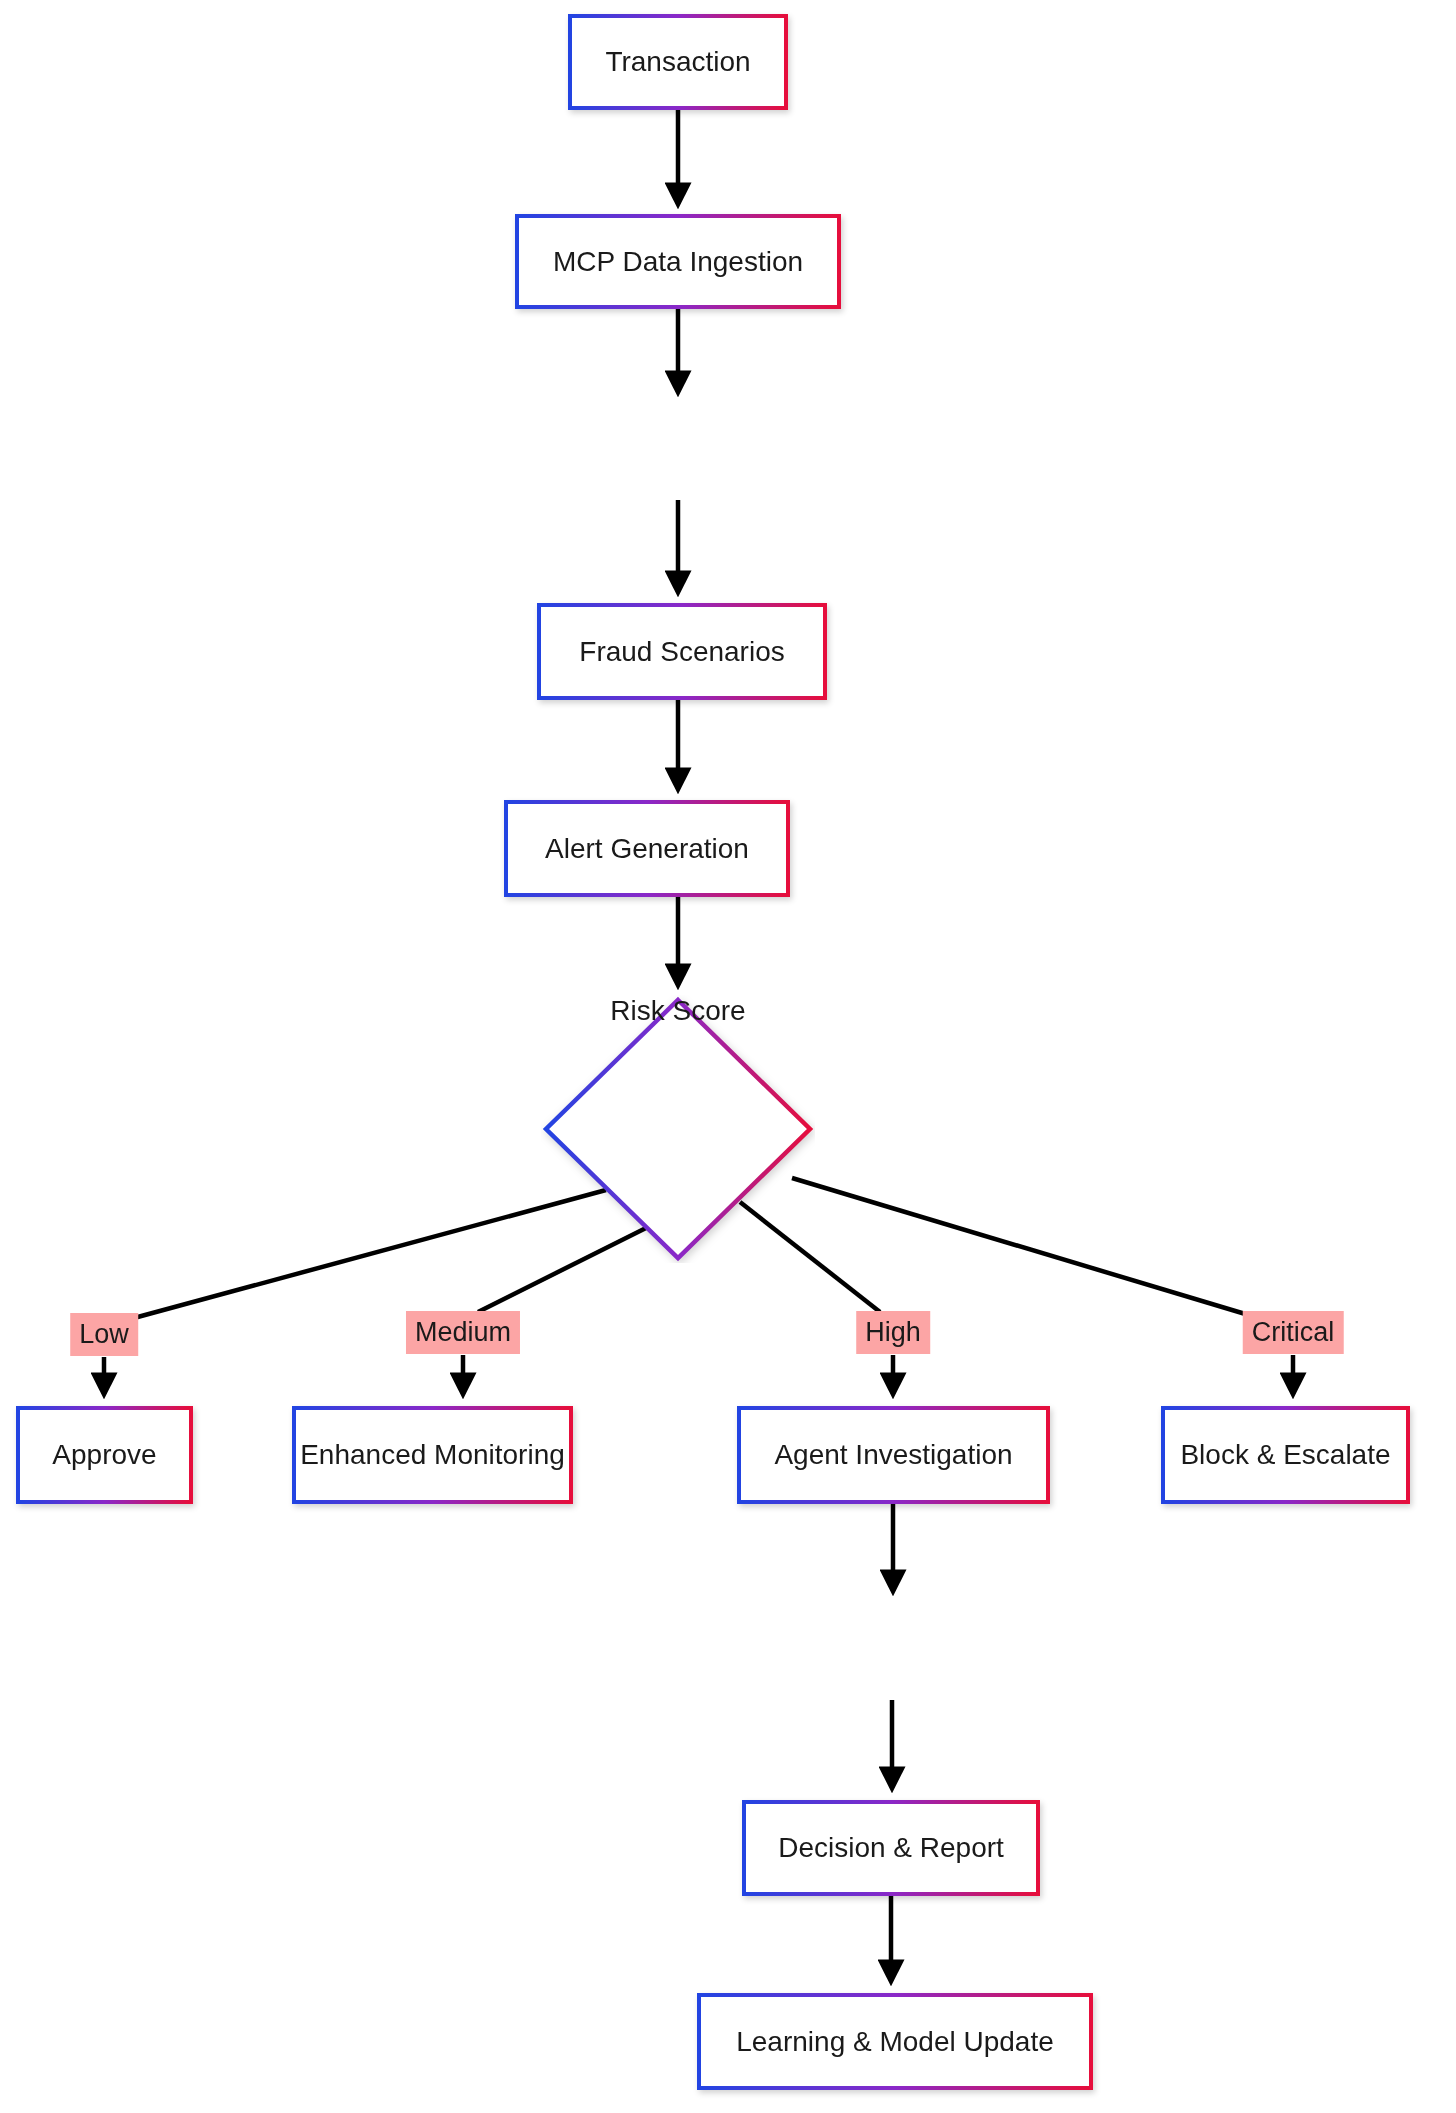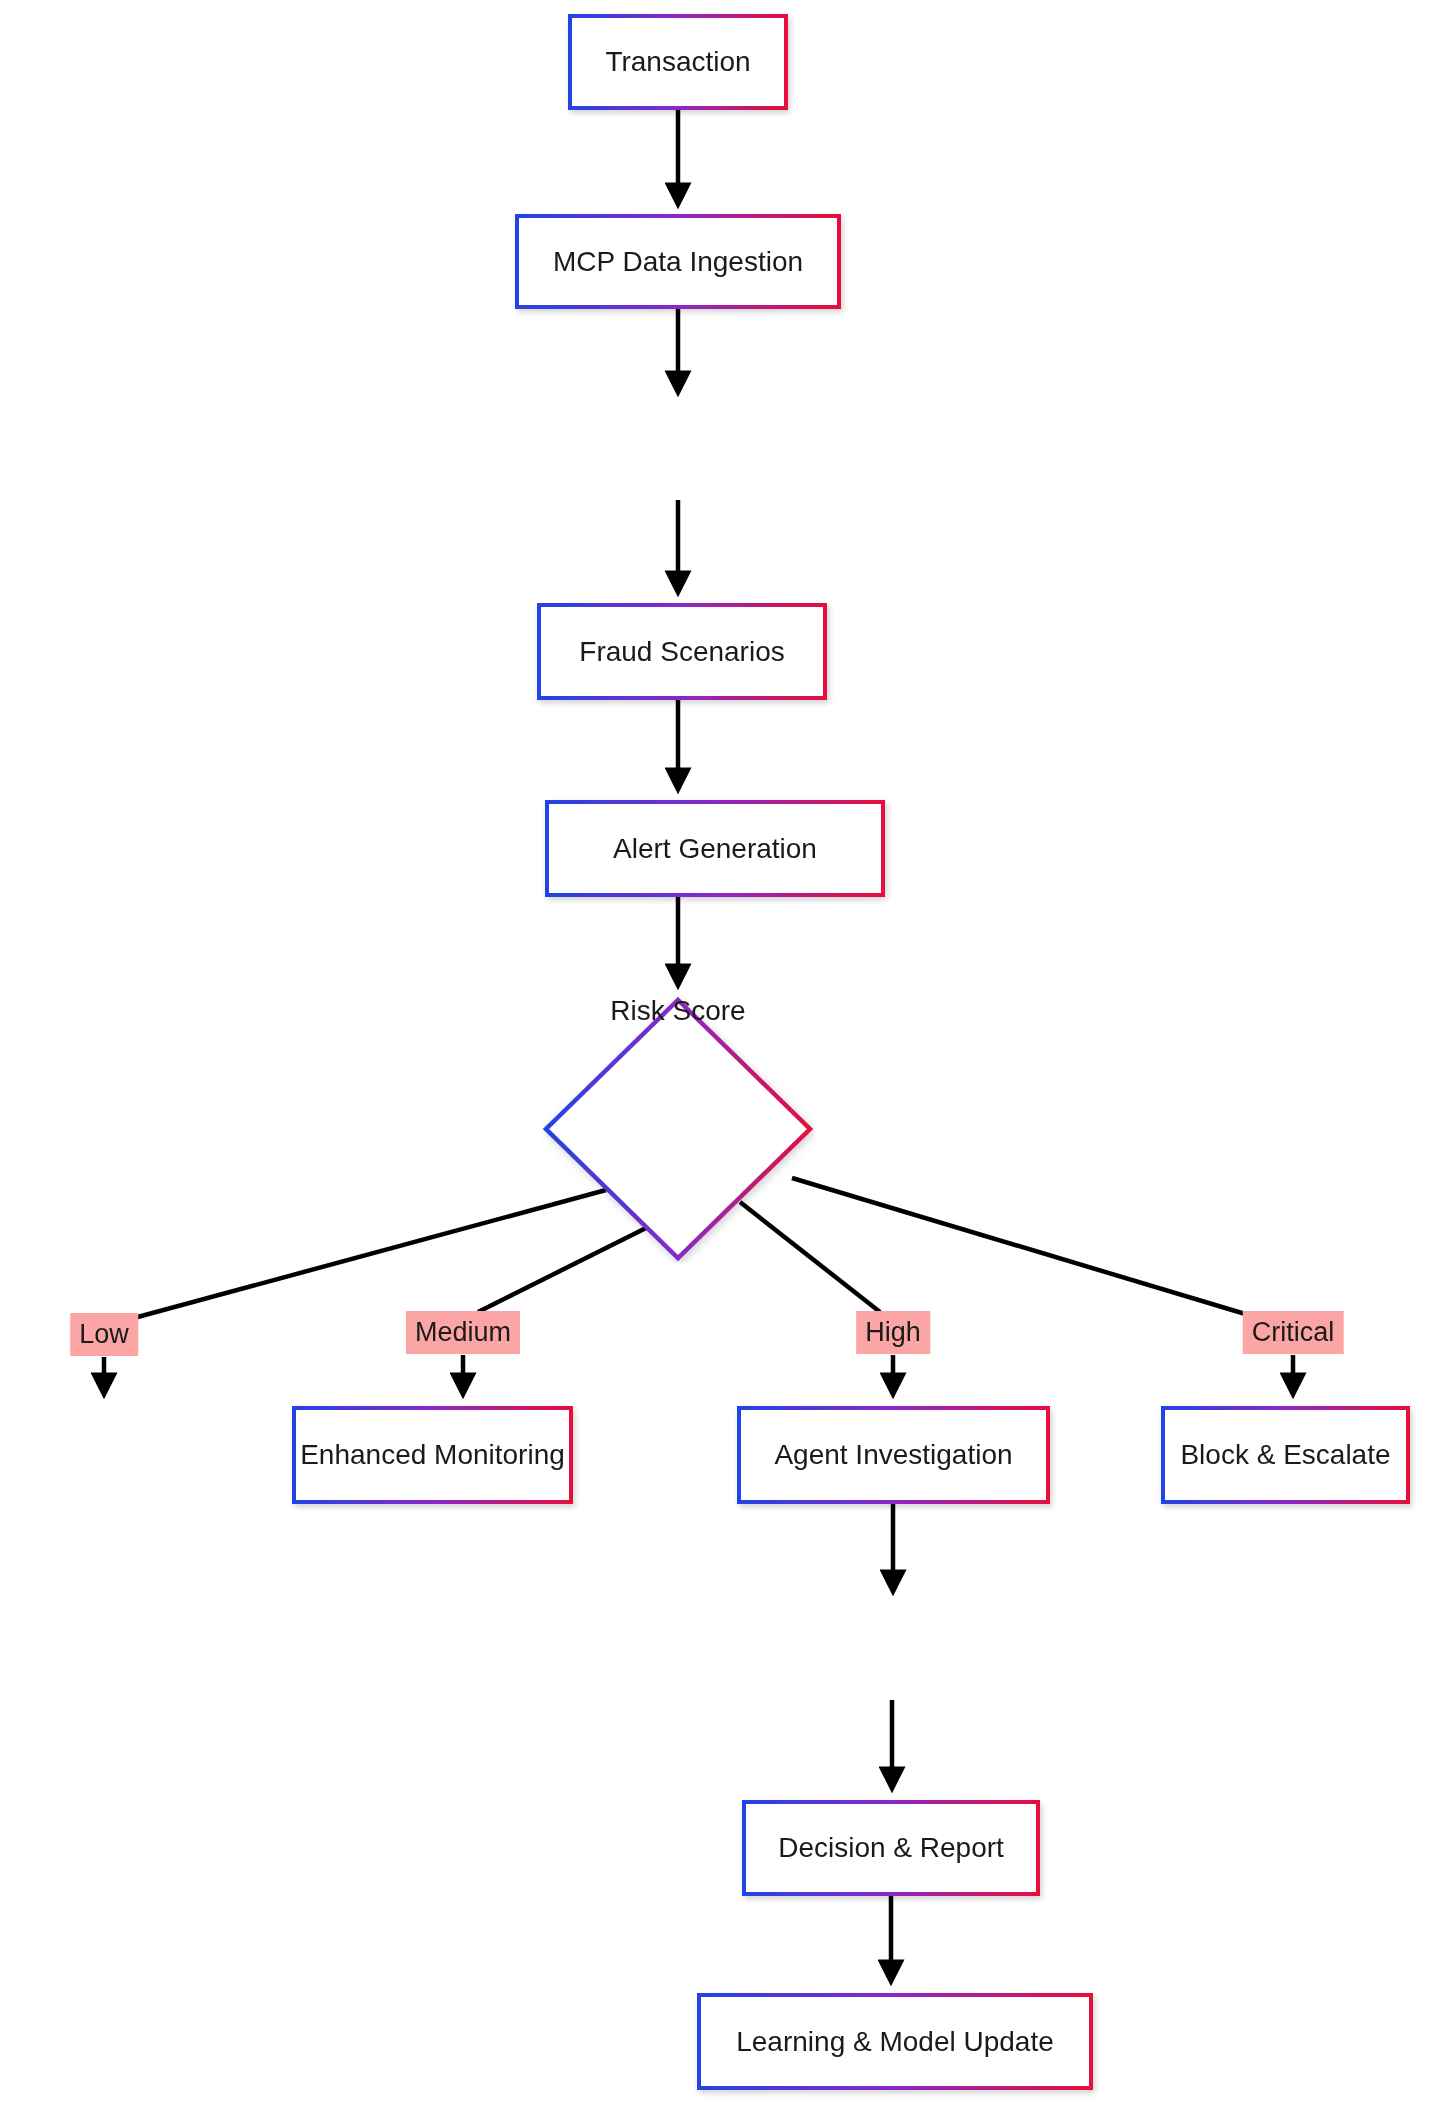--- a/index.html
+++ b/index.html
@@ -94,21 +94,21 @@
 
   <div class="node" style="left:515px; top:214px; width:326px; height:95px;">
     <span>MCP Data Ingestion</span>
   </div>
 
 
   <div class="node" style="left:537px; top:603px; width:290px; height:97px;">
     <span>Fraud Scenarios</span>
   </div>
 
-  <div class="node" style="left:545px; top:800px; width:340px; height:97px;">
+  <div class="node" style="left:504px; top:800px; width:286px; height:97px;">
     <span>Alert Generation</span>
   </div>
 
   <div class="diamond-wrap" style="left:541px; top:995px; width:274px; height:268px;">
     <svg width="274" height="268" viewBox="0 0 274 268" xmlns="http://www.w3.org/2000/svg">
       <defs>
         <linearGradient id="diamondGrad" x1="0" y1="0" x2="1" y2="0">
           <stop offset="0" stop-color="#2244e2"></stop>
           <stop offset="0.5" stop-color="#8a28c8"></stop>
           <stop offset="1" stop-color="#e60e3c"></stop>
@@ -117,20 +117,23 @@
       <polygon points="137,5 269,134 137,263 5,134" fill="#ffffff" stroke="url(#diamondGrad)" stroke-width="4.5" style="filter: drop-shadow(2px 3px 4px rgba(0,0,0,0.18));"></polygon>
     </svg>
     <span class="diamond-label">Risk Score</span>
   </div>
 
   <div class="edge-label" style="left:104px; top:1313px;">Low</div>
   <div class="edge-label" style="left:463px; top:1311px;">Medium</div>
   <div class="edge-label" style="left:893px; top:1311px;">High</div>
   <div class="edge-label" style="left:1293px; top:1311px;">Critical</div>
 
+  <div class="node" style="left:16px; top:1406px; width:177px; height:98px;">
+    <span>Approve</span>
+  </div>
 
   <div class="node" style="left:292px; top:1406px; width:281px; height:98px;">
     <span>Enhanced Monitoring</span>
   </div>
 
   <div class="node" style="left:737px; top:1406px; width:313px; height:98px;">
     <span>Agent Investigation</span>
   </div>
 
   <div class="node" style="left:1151px; top:1406px; width:249px; height:98px;margin-left:10px;">

